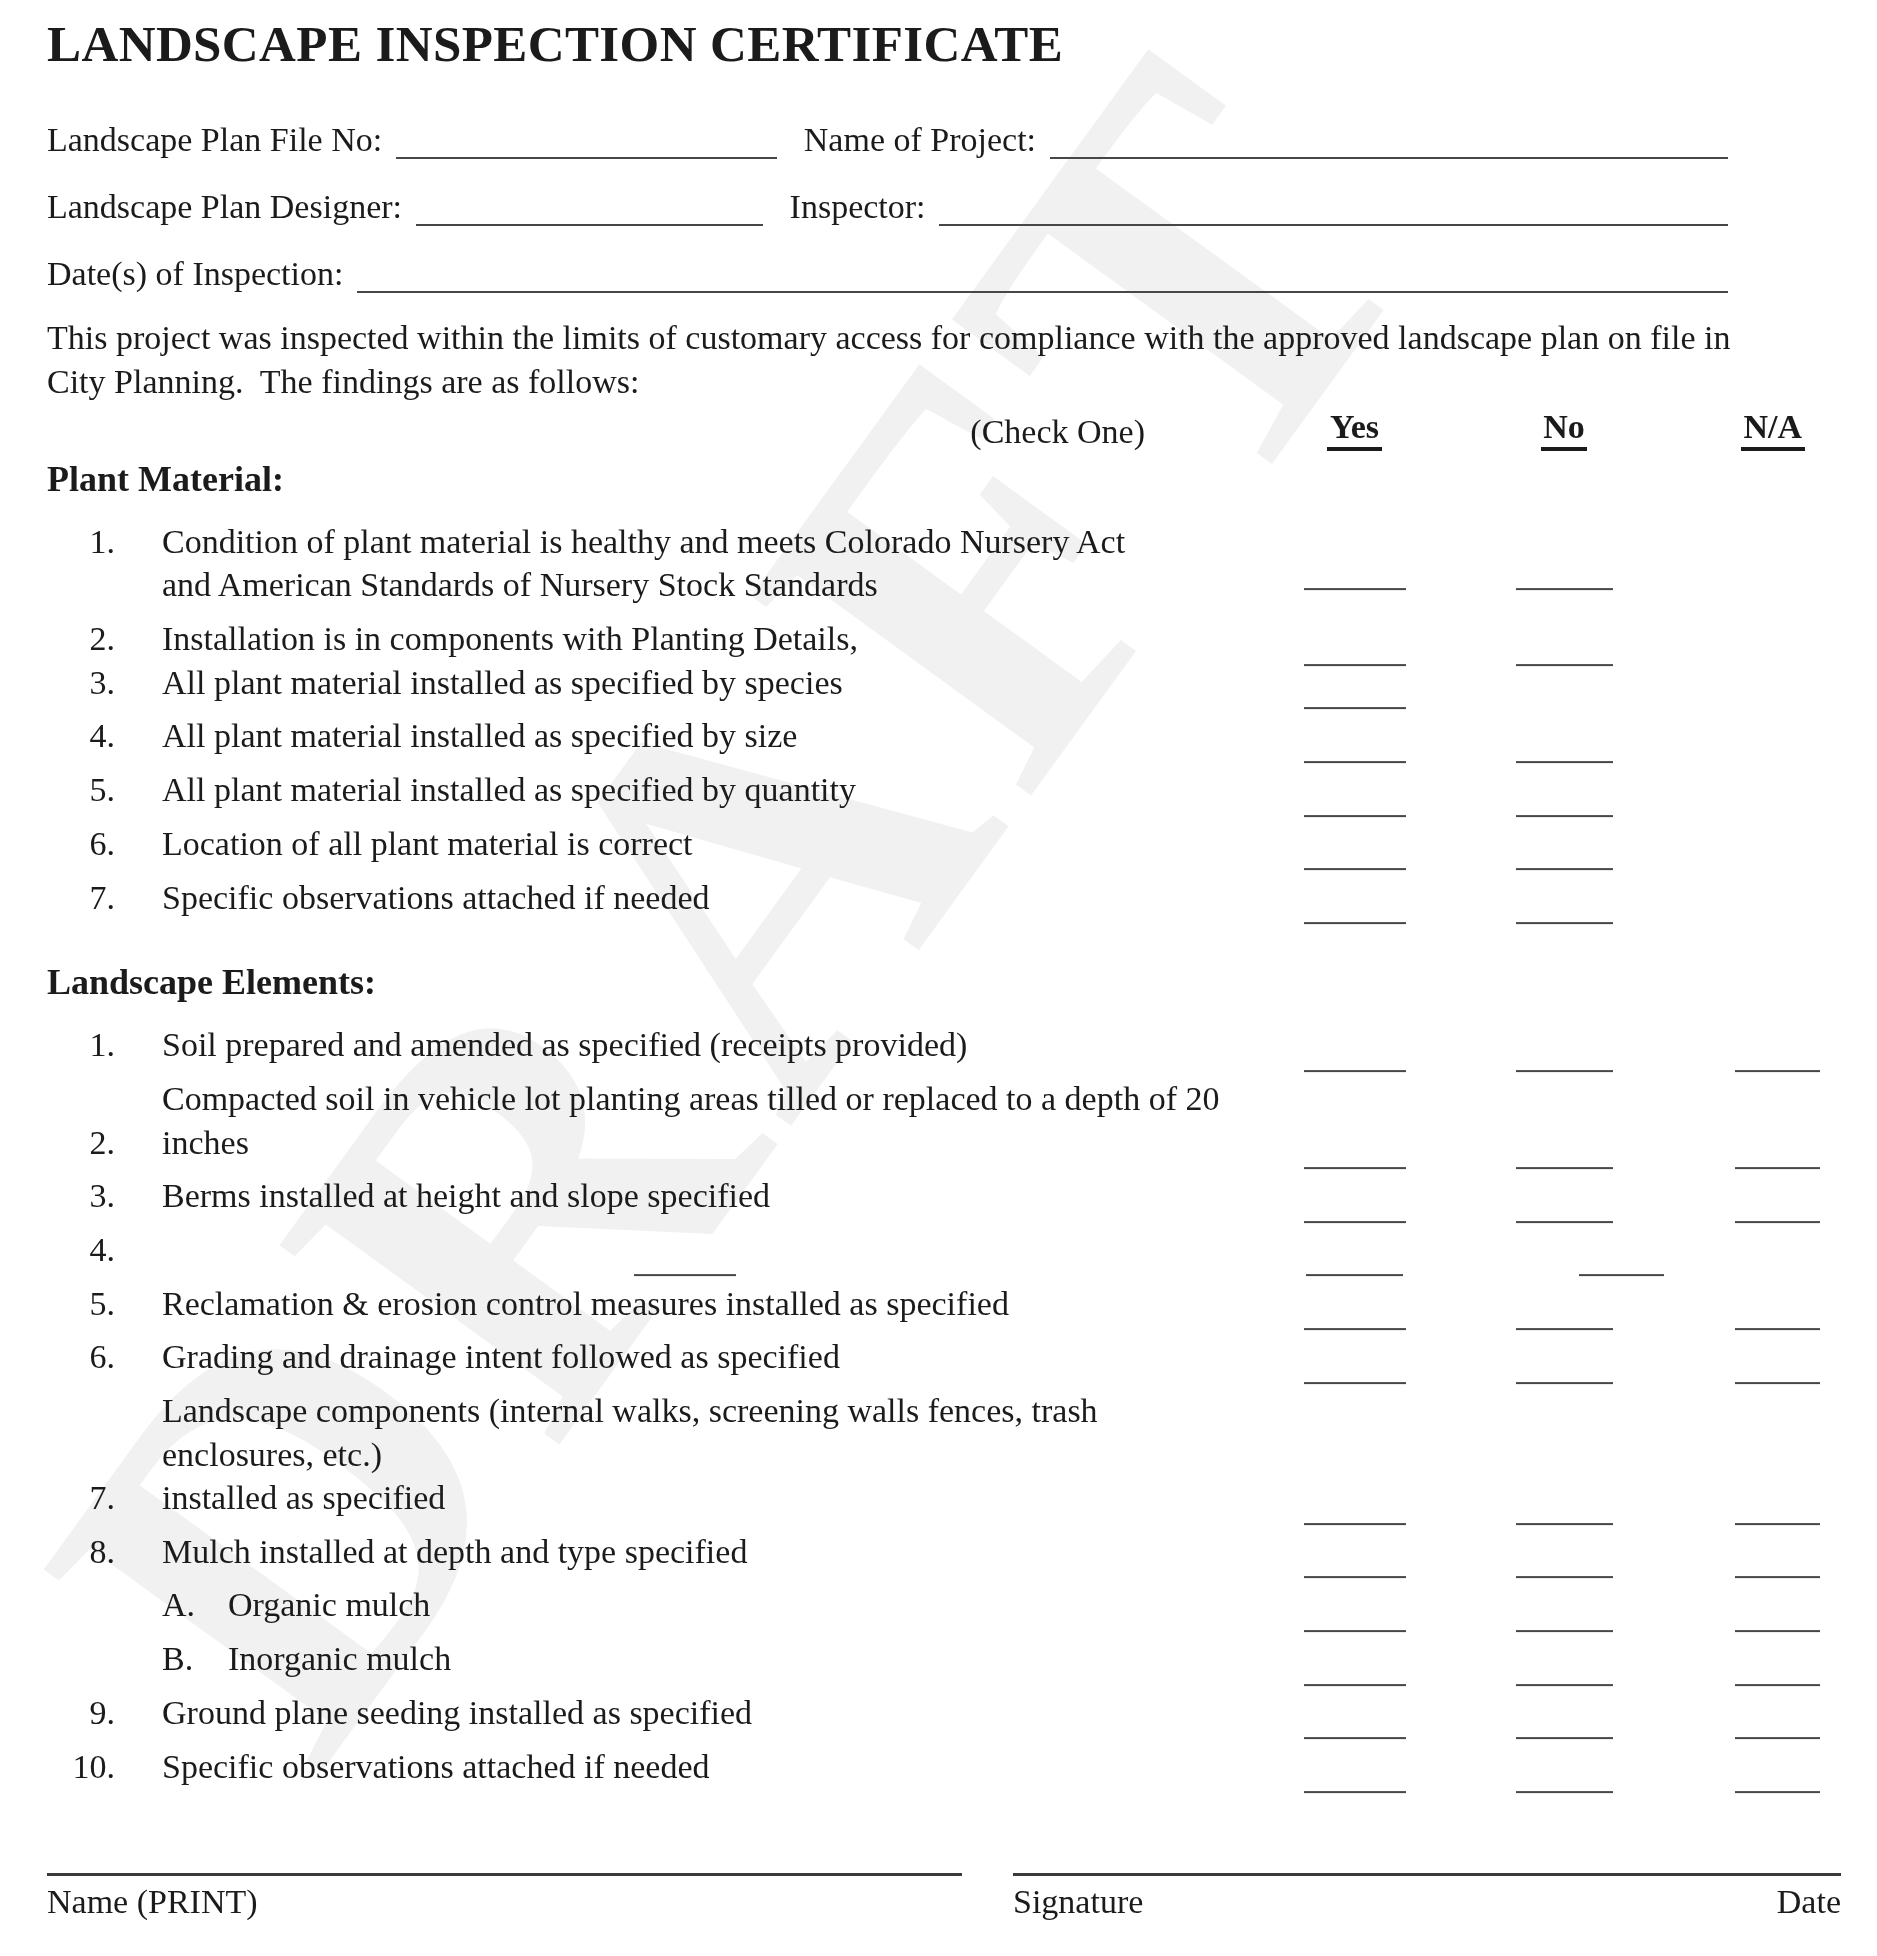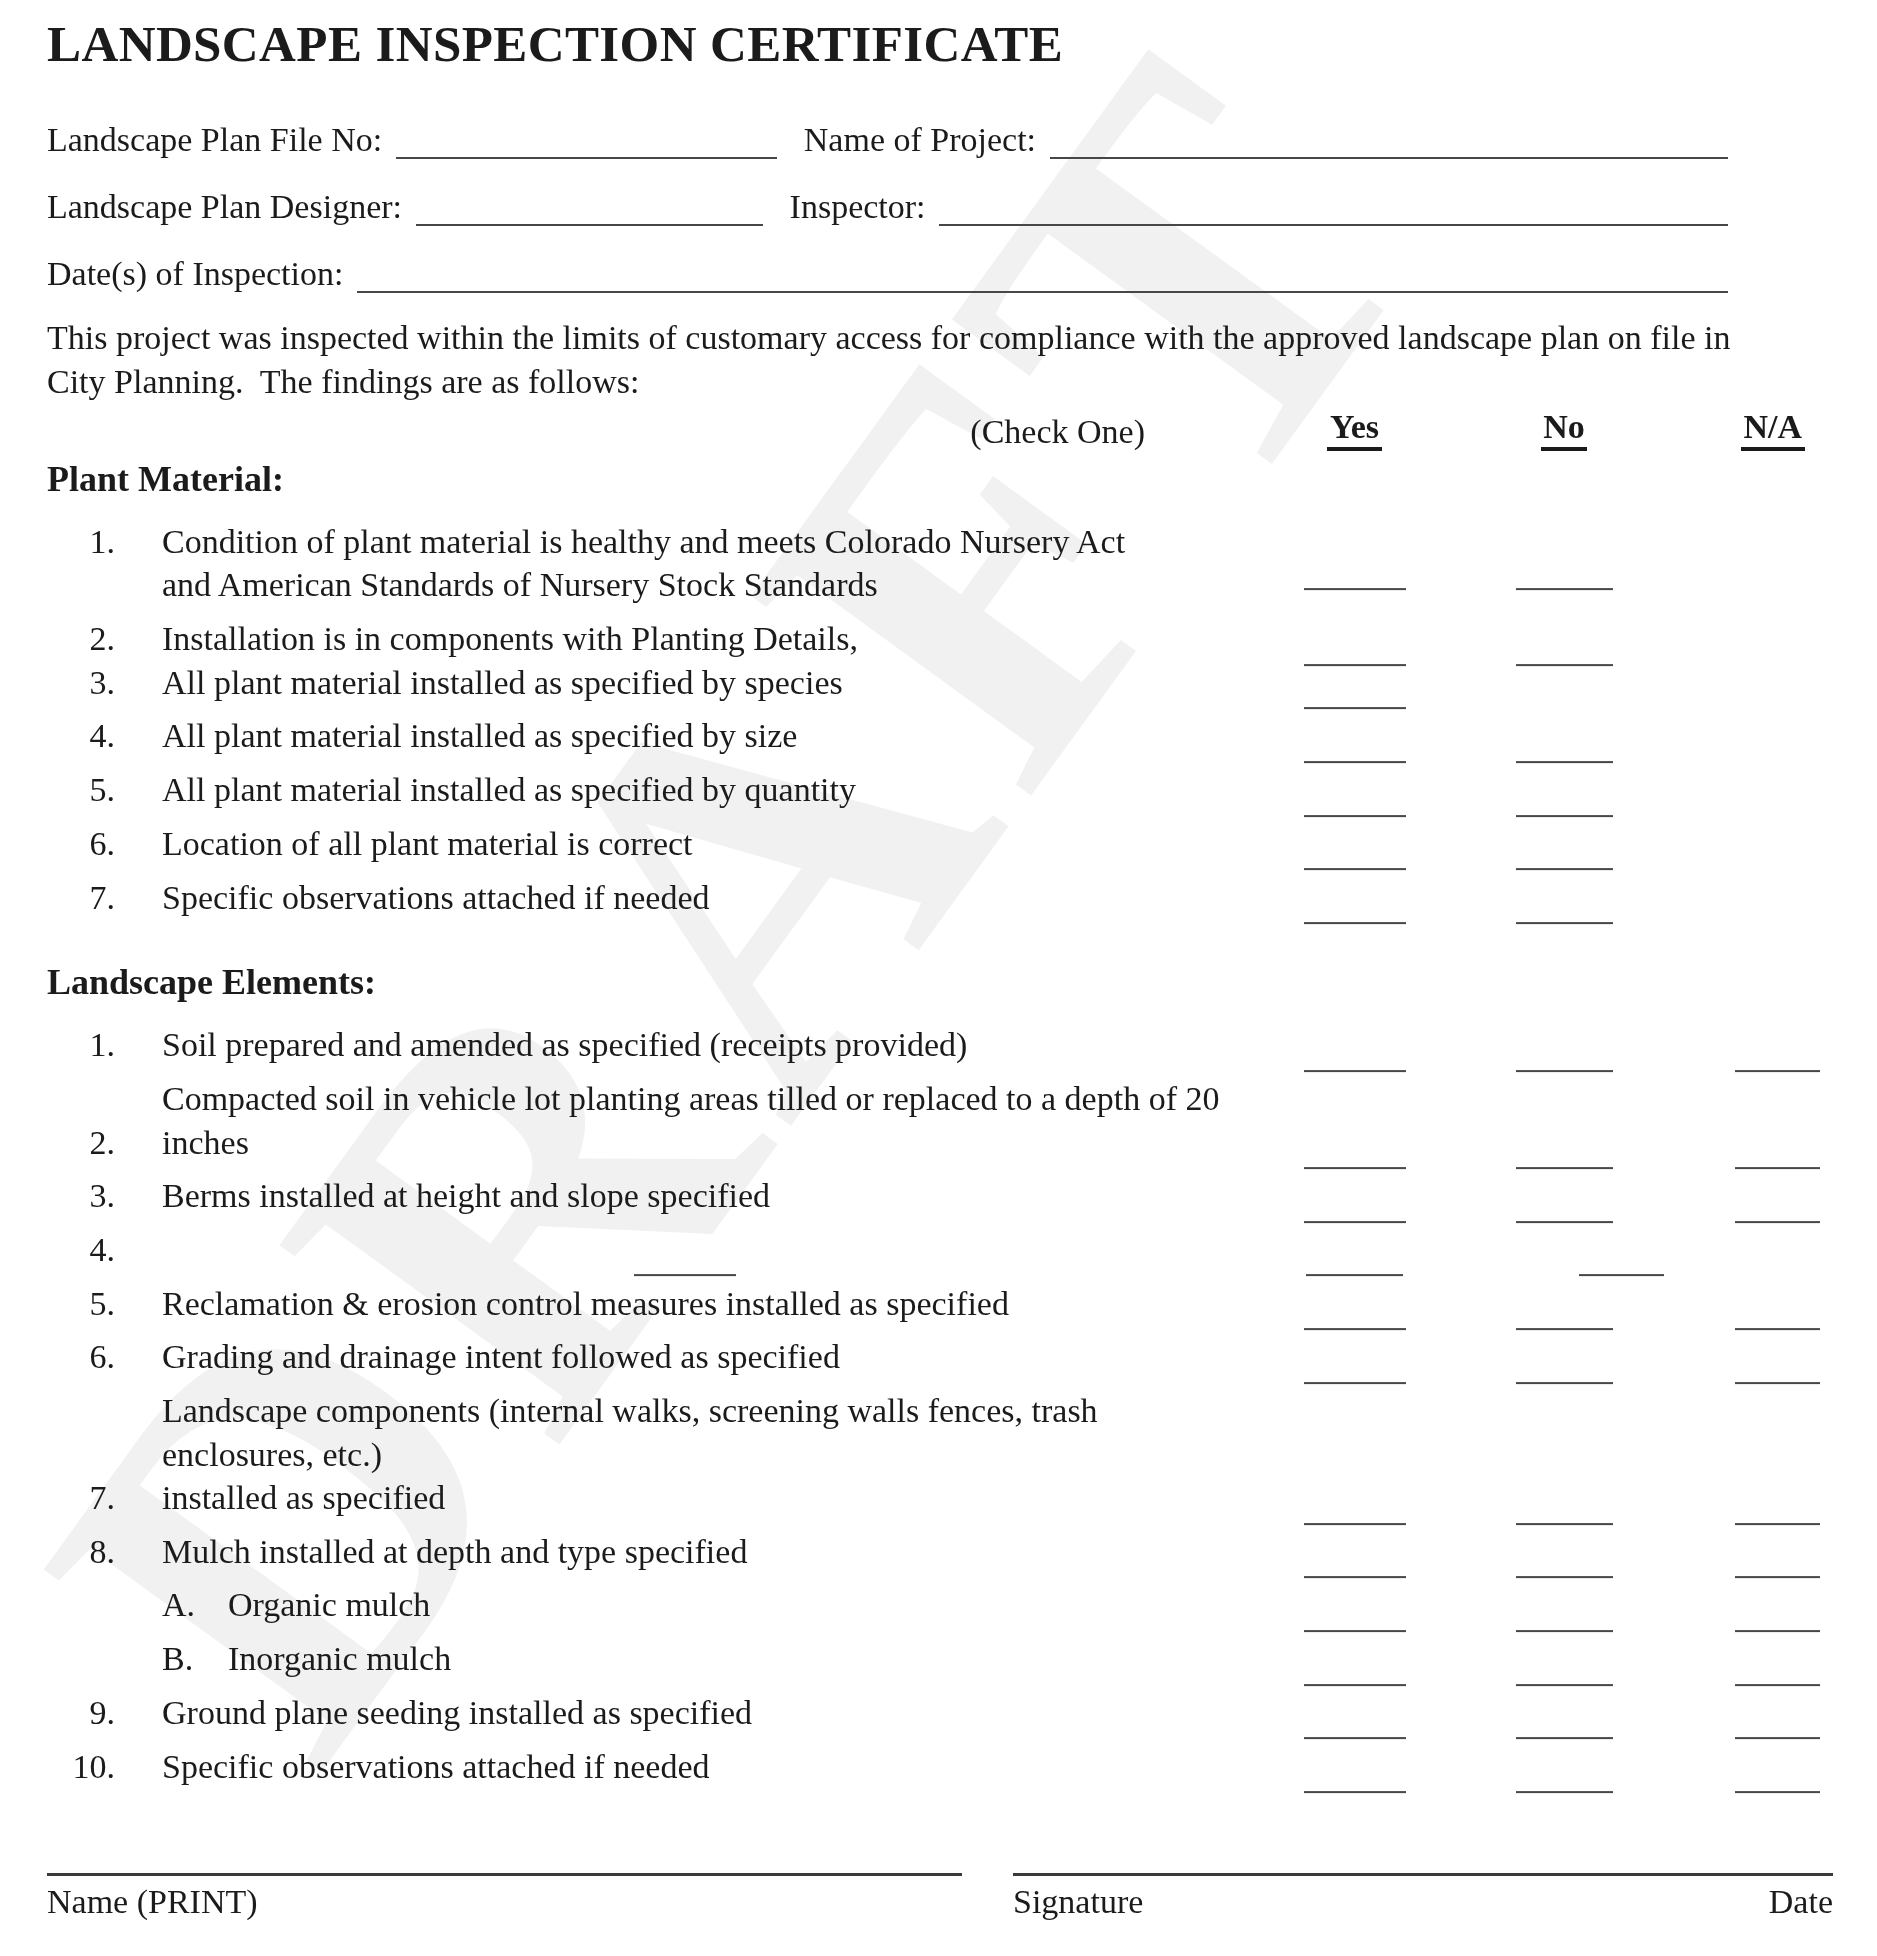--- a/index.html
+++ b/index.html
@@ -58,21 +58,21 @@
   .sub-num { display:inline-block; min-width:66px; }
   .chk {
     height:29px; border-bottom:2.5px solid #474747;
     width:102px; justify-self:center; transform:translateY(5.1px);
   }
   .chk.no-col { width:97px; }
   .chk.na-col { width:85px; justify-self:end; margin-right:10.2px; }
   .item.align-top { align-items:start; }
   .item.align-top .chk { margin-top:34px; }
   
-  .footer { position:absolute; left:47px; right:44px; top:1861px; z-index:1; font-size:34px; }
+  .footer { position:absolute; left:47px; right:36px; top:1861px; z-index:1; font-size:34px; }
   .sig-lines { display:flex; }
   .sig-line-left { width:915px; border-bottom:3.4px solid #3a3a3a; height:12px; }
   .sig-line-right { flex:1; margin-left:51px; border-bottom:3.4px solid #3a3a3a; height:12px; }
   .sig-labels { display:flex; margin-top:6.8px; }
   .lbl-name { width:915px; }
   .lbl-right { flex:1; margin-left:51px; display:flex; justify-content:space-between; }
 </style>
 </head>
 <body>
 

